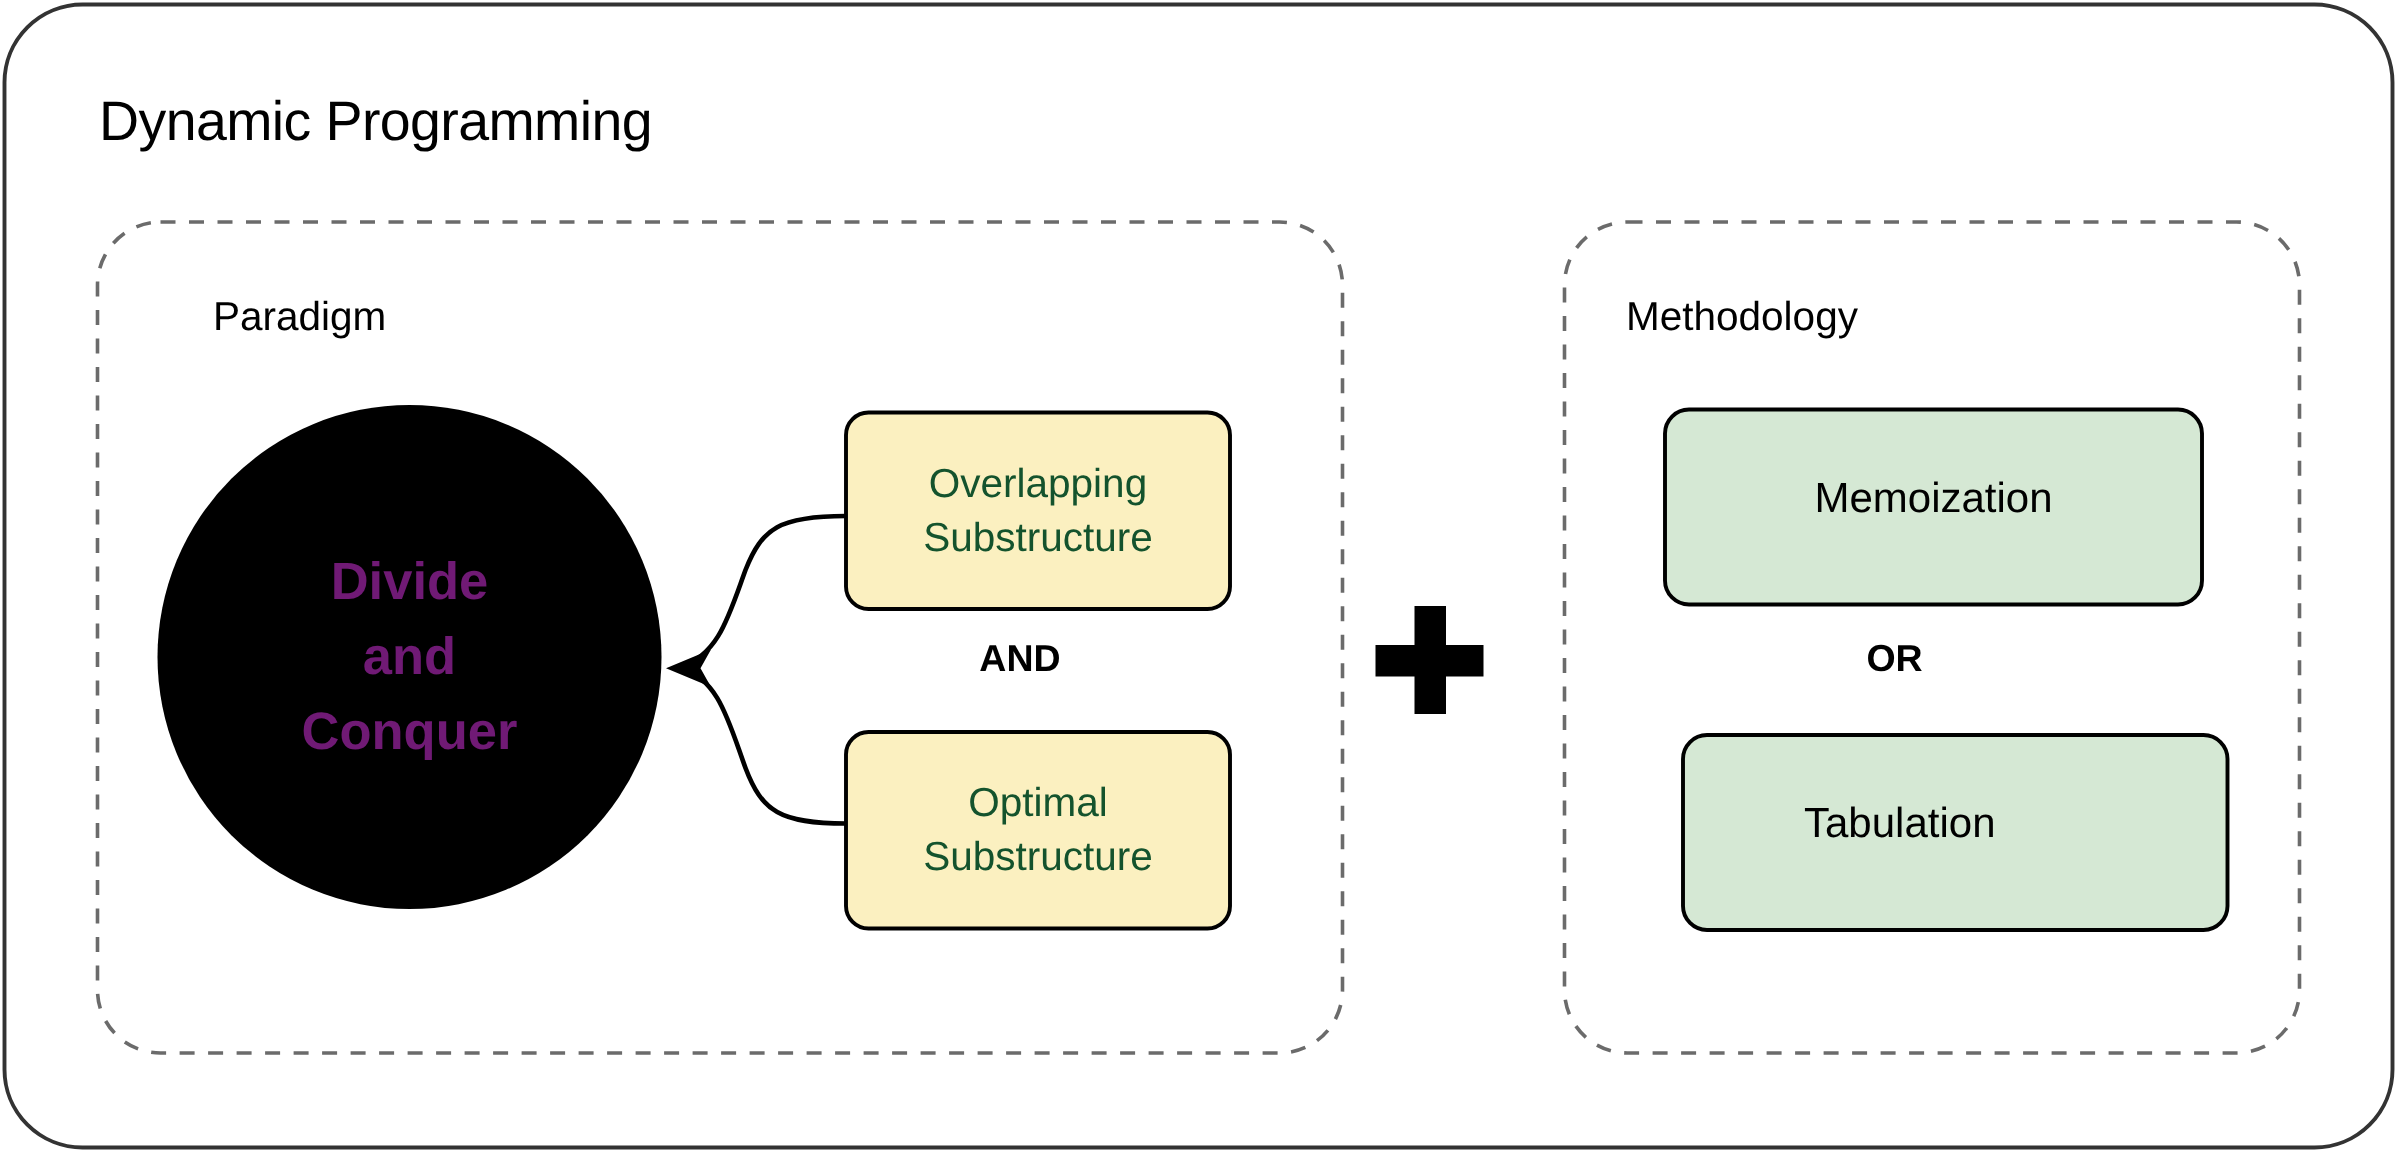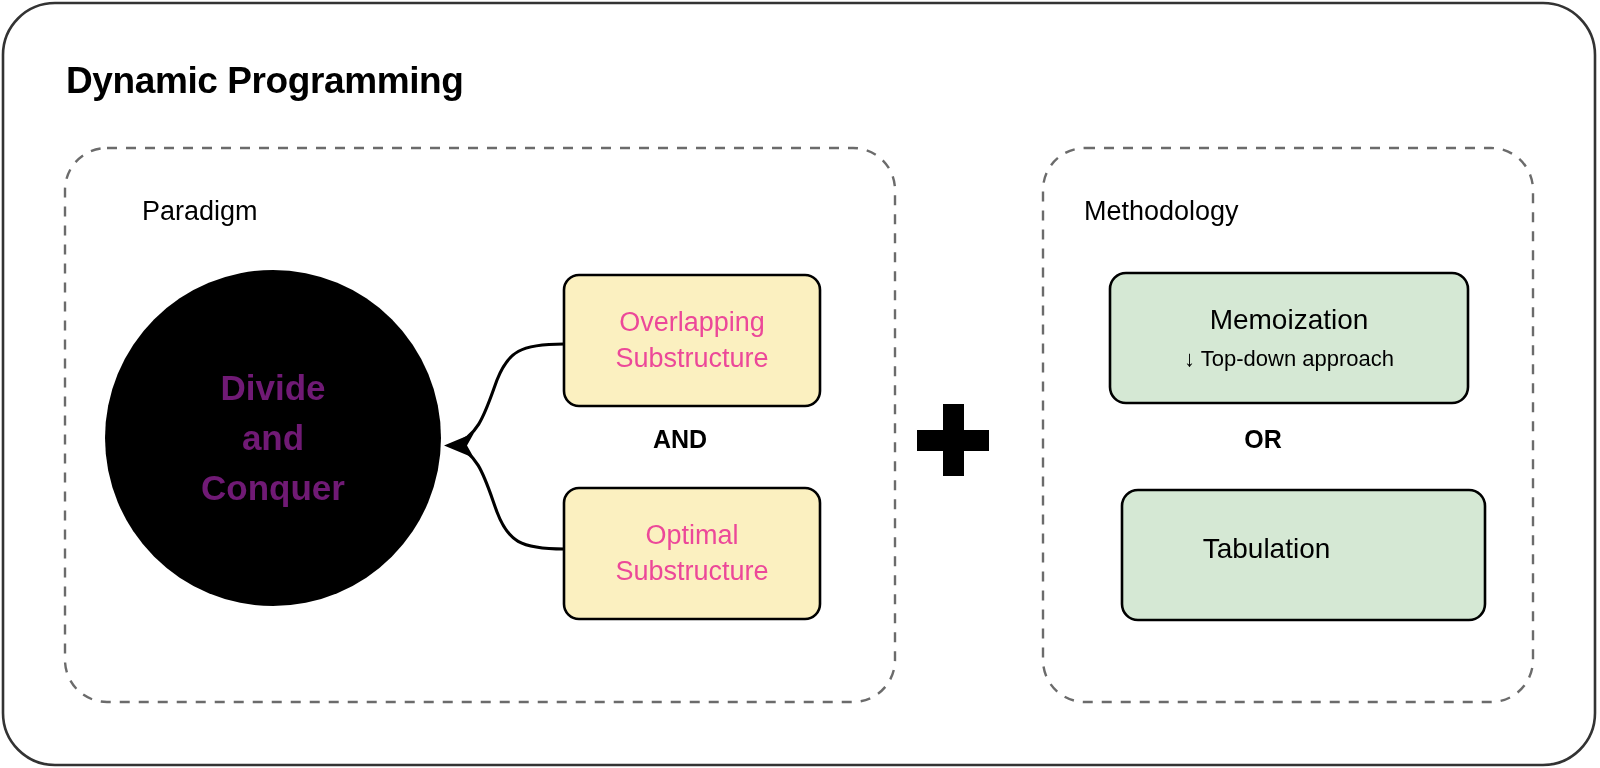--- a/index.html
+++ b/index.html
@@ -11,21 +11,21 @@
     -webkit-font-smoothing:antialiased;
   }
   #stage{position:relative;width:1600px;height:768px;}
   #stage svg.layer{position:absolute;left:0;top:0;width:1600px;height:768px;pointer-events:none;}
 
   
   .txt{position:absolute;white-space:pre;}
 
   #page-title{
     left:66px;top:60px;
-    font-size:37px;font-weight:bold;letter-spacing:-0.4px;
+    font-size:37px;font-weight:normal;letter-spacing:-0.4px;
     color:#000;
   }
   .panel-label{
     font-size:27px;font-weight:normal;color:#000;
   }
   #label-paradigm{left:142px;top:196px;}
   #label-methodology{left:1084px;top:196px;text-align:center;}
 
   
   #circle-text{
@@ -33,21 +33,21 @@
     left:105px;top:270px;width:336px;height:336px;
     display:flex;flex-direction:column;align-items:center;justify-content:center;
     color:#701a75;font-size:35px;font-weight:bold;line-height:1.42;
     text-align:center;
   }
 
   
   .ybox-text{
     position:absolute;width:256px;
     display:flex;align-items:center;justify-content:center;
-    text-align:center;font-size:27px;line-height:1.33;color:#ec4899;
+    text-align:center;font-size:27px;line-height:1.33;color:#14532d;
   }
   #ybox1-text{left:564px;top:275px;height:131px;}
   #ybox2-text{left:564px;top:488px;height:131px;align-items:center;}
 
   
   .gbox-text{
     position:absolute;
     display:flex;flex-direction:column;align-items:center;justify-content:center;
     text-align:center;color:#000;
   }
@@ -131,21 +131,20 @@
 
   <div class="txt op-word" id="and-word">AND</div>
 
   <div id="plus-sign">
     <div class="bar-h"></div>
     <div class="bar-v"></div>
   </div>
 
   <div class="gbox-text" id="gbox1-text">
     <div class="gbox-title">Memoization</div>
-    <div class="gbox-sub">↓ Top-down approach</div>
   </div>
 
   <div class="txt op-word" id="or-word">OR</div>
 
   <div class="gbox-text" id="gbox2-text">
     <div class="gbox-title">Tabulation</div>
   </div>
 
 </div>
 

